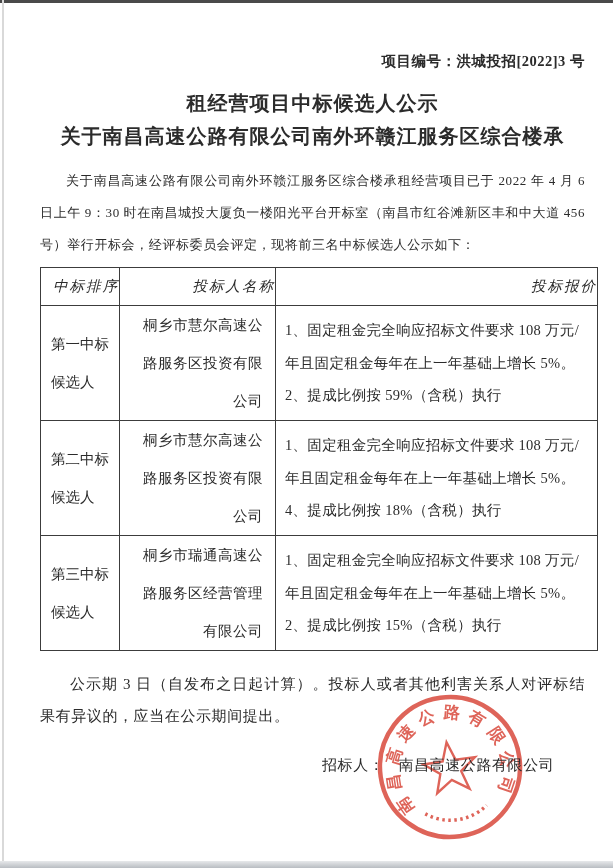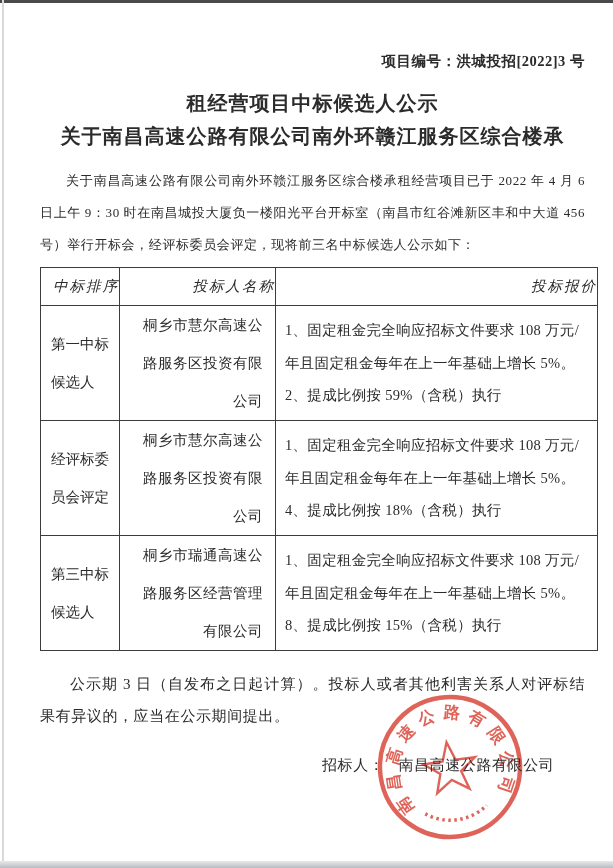--- a/index.html
+++ b/index.html
@@ -141,33 +141,33 @@
     </tr>
     <tr>
       <td class="rank-cell">第一中标候选人</td>
       <td class="name-cell">桐乡市慧尔高速公路服务区投资有限公司</td>
       <td class="offer-cell">
         <div>1、固定租金完全响应招标文件要求 108 万元/年且固定租金每年在上一年基础上增长 5%。</div>
         <div>2、提成比例按 59%（含税）执行</div>
       </td>
     </tr>
     <tr>
-      <td class="rank-cell">经评标委员会评定</td>
+      <td class="rank-cell">第二中标候选人</td>
       <td class="name-cell">桐乡市慧尔高速公路服务区投资有限公司</td>
       <td class="offer-cell">
         <div>1、固定租金完全响应招标文件要求 108 万元/年且固定租金每年在上一年基础上增长 5%。</div>
         <div>4、提成比例按 18%（含税）执行</div>
       </td>
     </tr>
     <tr>
       <td class="rank-cell">第三中标候选人</td>
       <td class="name-cell">桐乡市瑞通高速公路服务区经营管理有限公司</td>
       <td class="offer-cell">
         <div>1、固定租金完全响应招标文件要求 108 万元/年且固定租金每年在上一年基础上增长 5%。</div>
-        <div>8、提成比例按 15%（含税）执行</div>
+        <div>2、提成比例按 15%（含税）执行</div>
       </td>
     </tr>
   </tbody>
     </table>
 
   <div class="notice">公示期 3 日（自发布之日起计算）。投标人或者其他利害关系人对评标结果有异议的，应当在公示期间提出。</div>
 
 
   <div class="tenderer-line">
     <span>招标人：</span><span class="gap"></span><span>南昌高速公路有限公司</span>

